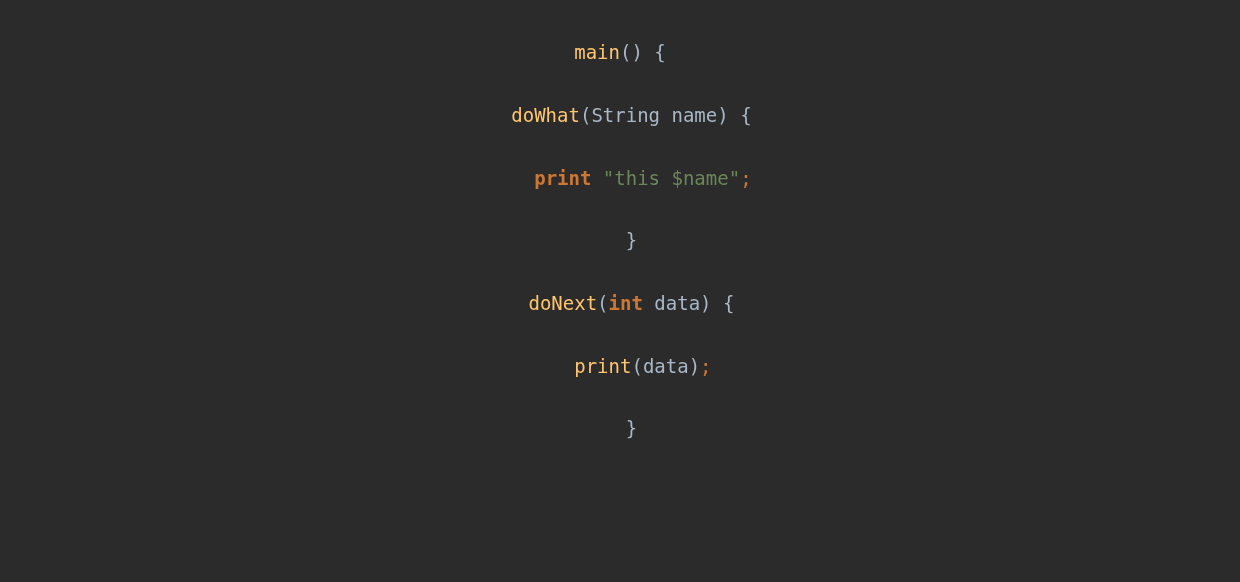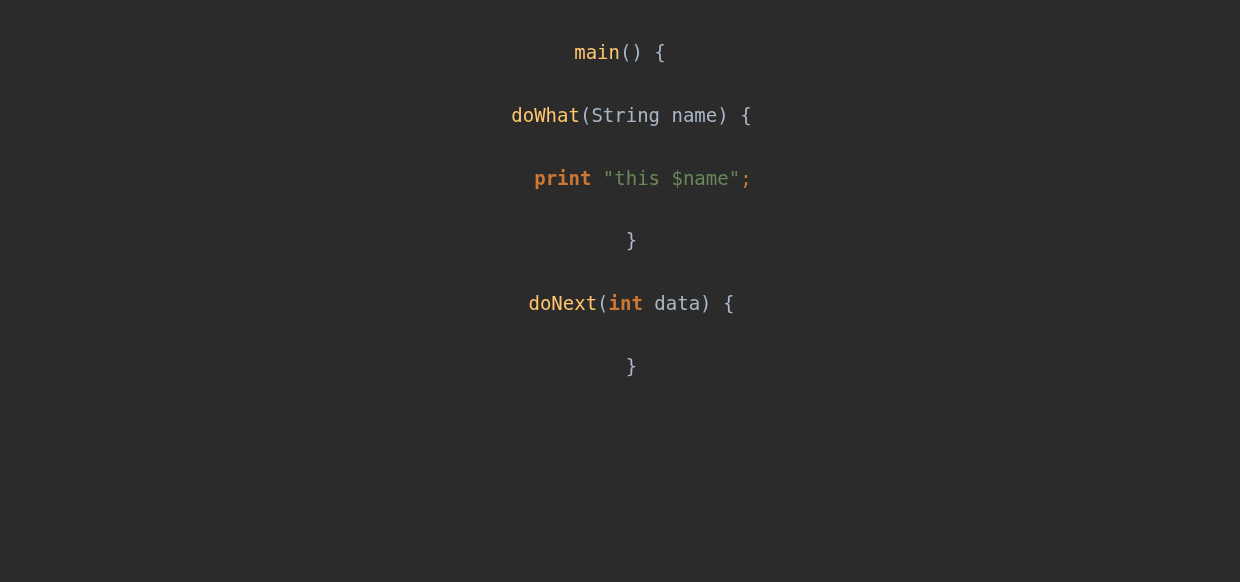--- a/index.html
+++ b/index.html
@@ -36,20 +36,21 @@
   </style>
 </head>
 <body>
 
 <div class="code-editor">
 <span class="line"><span class="fn-name">main</span><span class="punct">()</span><span class="punct"> {</span></span>
 <span class="line"><span class="plain">  </span><span class="fn-name">doWhat</span><span class="punct">(</span><span class="plain">String</span><span class="plain"> </span><span class="param">name</span><span class="punct">)</span><span class="punct"> {</span></span>
 <span class="line"><span class="plain">    </span><span class="keyword">print</span><span class="plain"> </span><span class="string">"this $name"</span><span class="comma">;</span></span>
 <span class="line"><span class="plain">  </span><span class="punct">}</span></span>
 <span class="line"><span class="plain">  </span><span class="fn-name">doNext</span><span class="punct">(</span><span class="keyword">int</span><span class="plain"> </span><span class="param">data</span><span class="punct">)</span><span class="punct"> {</span></span>
+<span class="line"><span class="plain">    </span><span class="fn-name">print</span><span class="punct">(</span><span class="param">data</span><span class="punct">)</span><span class="comma">;</span></span>
 <span class="line"><span class="plain">  </span><span class="punct">}</span></span>
 
 
 
 
 
 
 
 </div>
 

